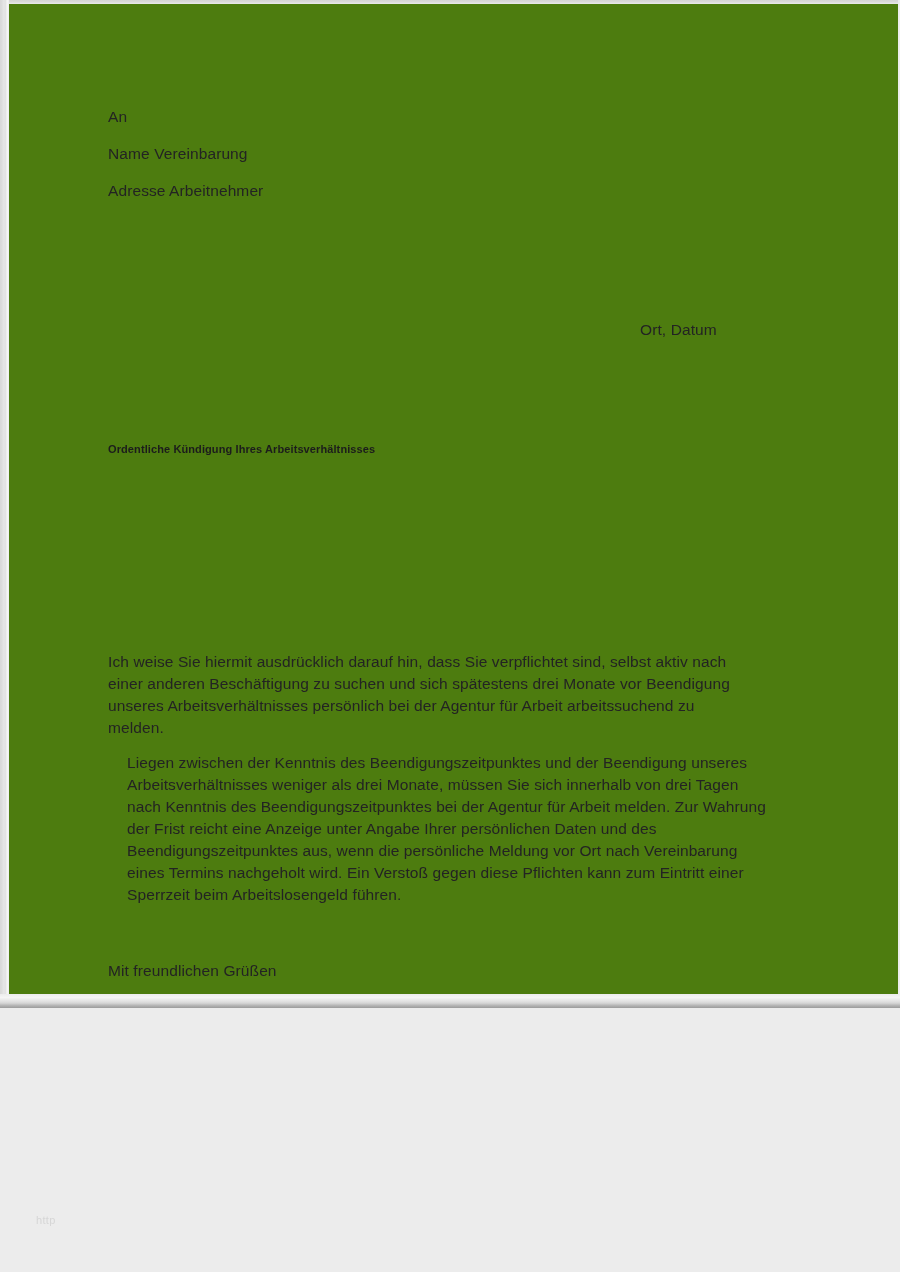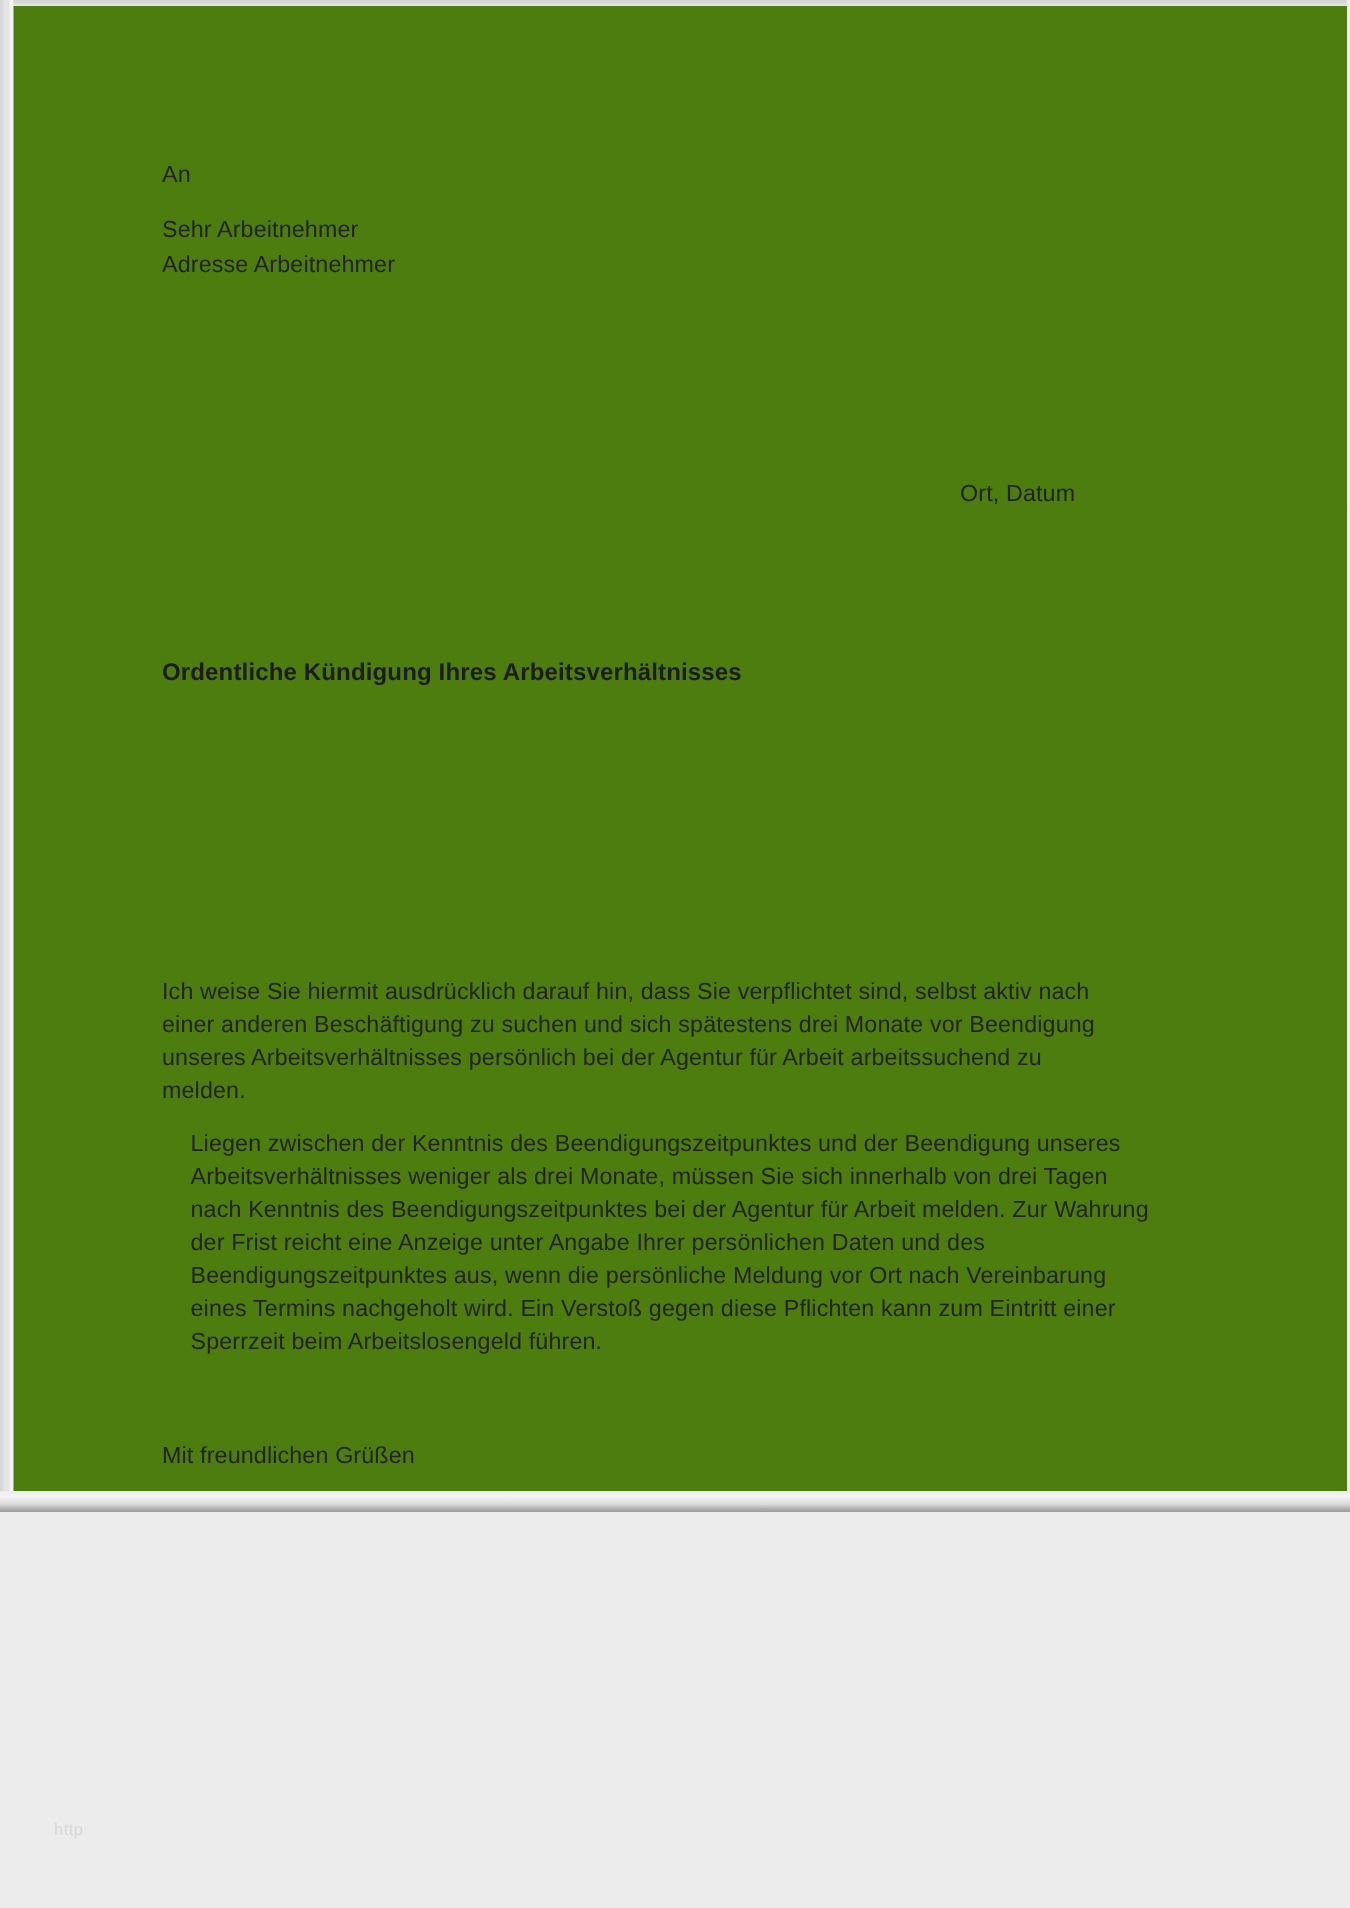--- a/index.html
+++ b/index.html
@@ -41,26 +41,26 @@
   .txt {
     position: absolute;
     font-size: 15.5px;
     line-height: 22px;
     white-space: pre-line;
     letter-spacing: 0.1px;
   }
   .recipient-line { left: 108px; }
   .r0 { top: 106px; }
   .r1 { top: 143px; }
-  .r2 { top: 166px; text-align: right; }
+  .r2 { top: 180px; text-align: right; }
   .dateline { left: 640px; top: 319px; }
   .subject {
     left: 108px; top: 438px;
     font-weight: bold;
-    font-size: 16px;
+    font-size: 11px;
     color: #1c1c1c;
   }
   .salutation { left: 108px; top: 514px; }
   .para { left: 108px; width: 700px; }
   .p0 { top: 552px; }
   .p1 { top: 651px; }
   .p2 { top: 752px; margin-left: 19px; }
   .closing { left: 108px; top: 960px; }
   .signature { left: 108px; top: 1067px; }
   .watermark {
@@ -75,21 +75,21 @@
 <body>
 
 <div class="page">
 
   <div class="edge-top"></div>
   <div class="edge-left"></div>
   <div class="edge-right"></div>
   <div class="edge-bottom"></div>
 
   <div class="txt recipient-line r0">An</div>
-  <div class="txt recipient-line r1">Sehr Arbeitnehmer</div>
+  <div class="txt recipient-line r1">Name Vereinbarung</div>
   <div class="txt recipient-line r2">Adresse Arbeitnehmer</div>
 
   <div class="txt dateline">Ort, Datum</div>
 
   <div class="txt subject">Ordentliche Kündigung Ihres Arbeitsverhältnisses</div>
 
 
   <div class="txt para p1">Ich weise Sie hiermit ausdrücklich darauf hin, dass Sie verpflichtet sind, selbst aktiv nach
 einer anderen Beschäftigung zu suchen und sich spätestens drei Monate vor Beendigung
 unseres Arbeitsverhältnisses persönlich bei der Agentur für Arbeit arbeitssuchend zu

